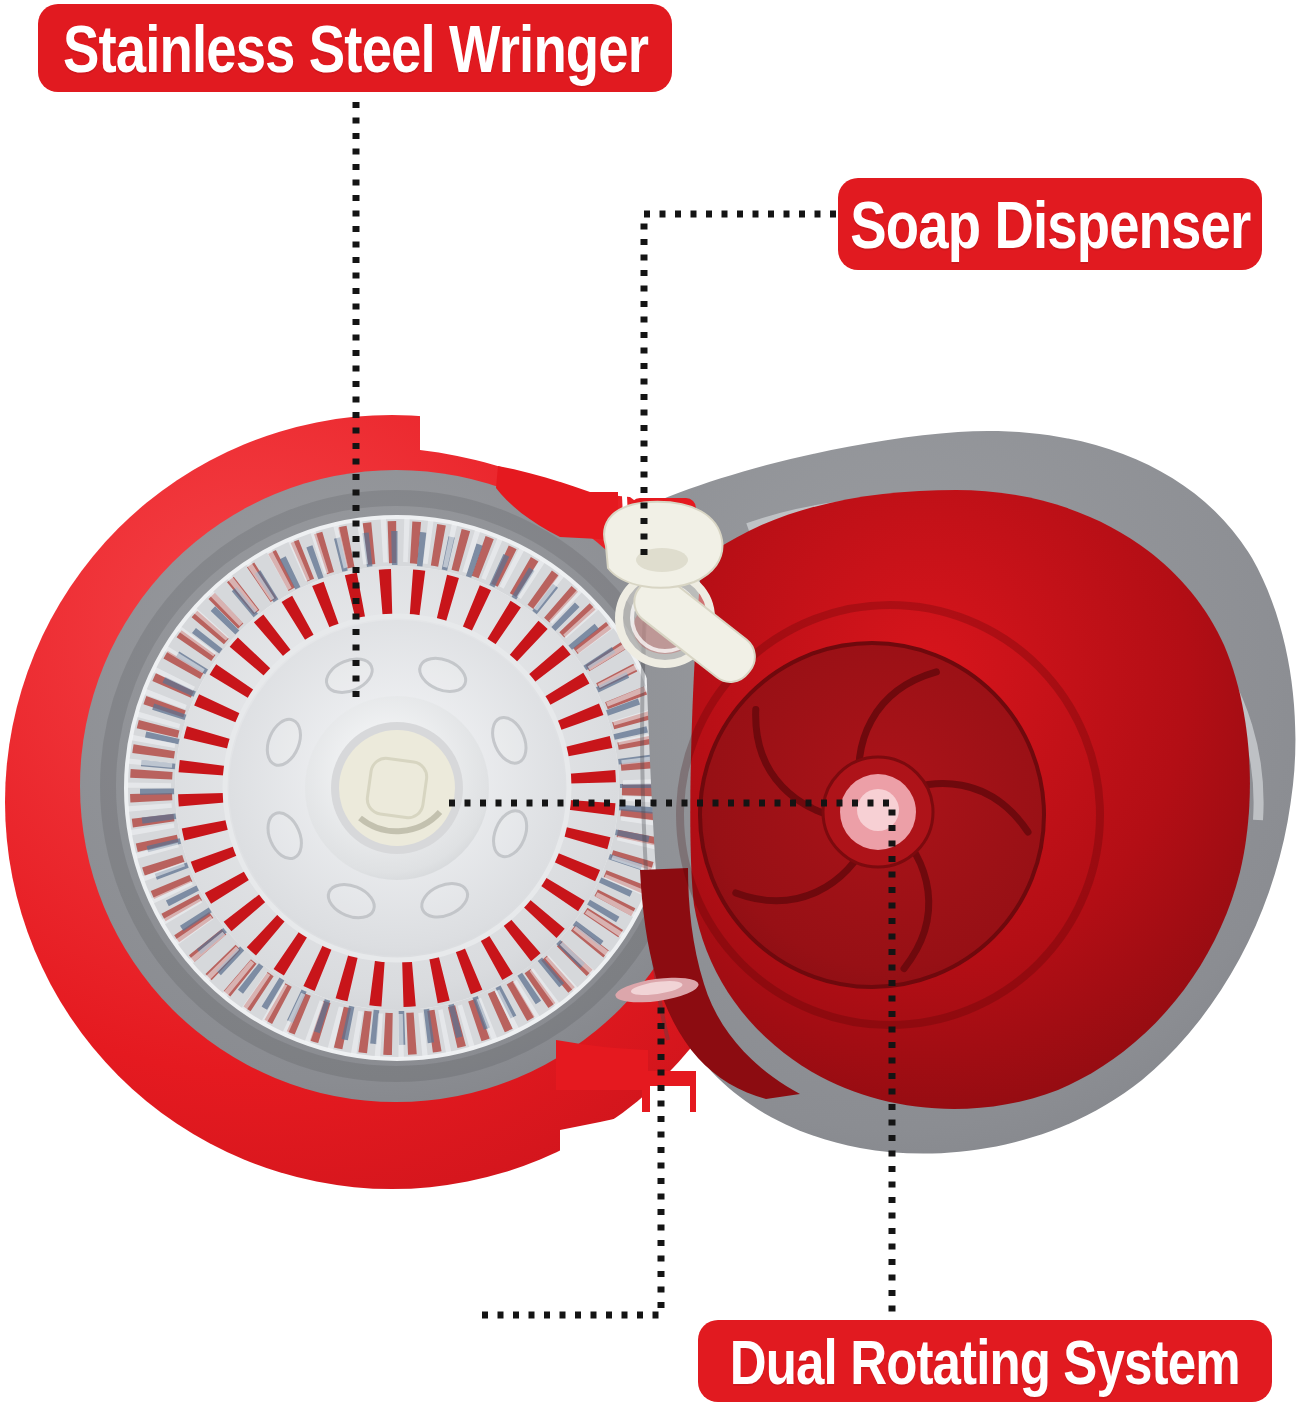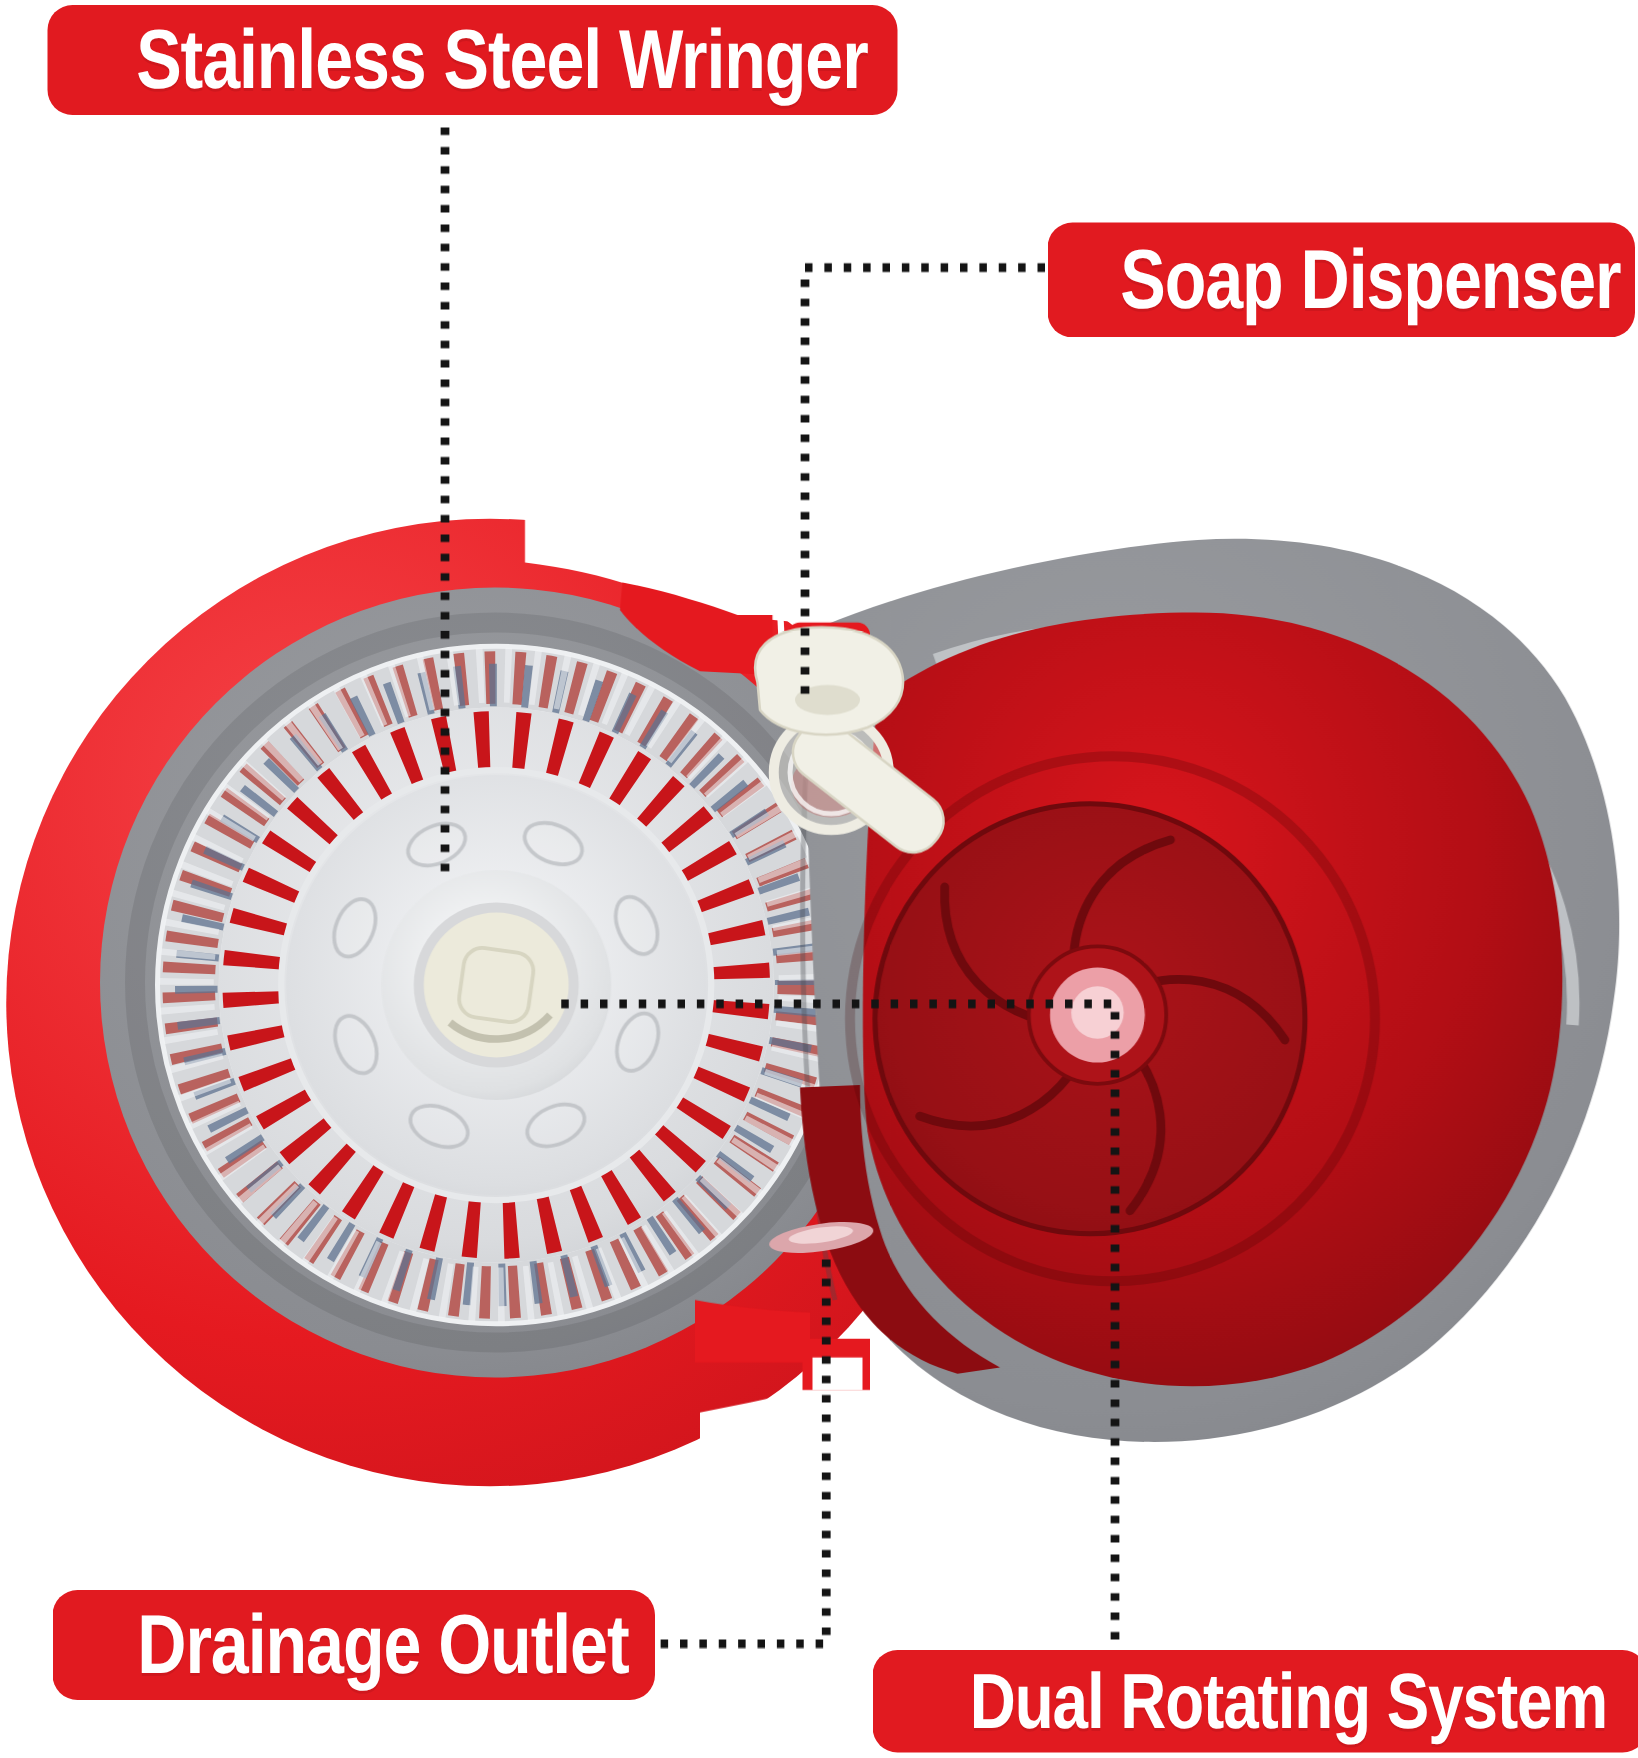--- a/index.html
+++ b/index.html
@@ -13,21 +13,20 @@
   #scene{position:absolute;left:0;top:0;}
   .callout{
     position:absolute;
     display:flex;align-items:center;justify-content:center;
     background:var(--label-bg,#e11a20);
     color:var(--label-text,#ffffff);
     border-radius:20px;
     font-weight:bold;
     white-space:nowrap;
     z-index:5;
-    padding-left:46px;
   }
   .callout .txt{
     display:inline-block;
     transform:scale(0.88,1.08);
     letter-spacing:-1px;
     text-shadow:0 2px 0 rgba(0,0,0,0.08);
   }
   #label-wringer  {left:38px;  top:4px;    width:634px; height:88px; font-size:62px;}
   #label-soap     {left:838px; top:178px;  width:424px; height:92px; font-size:62px;}
   #label-drainage {left:42px;  top:1272px; width:436px; height:88px; font-size:62px;}
@@ -228,20 +227,17 @@
       <polyline class="leader" points="482,1315 661,1315 661,1006"></polyline>
     </g>
   </svg>
 
   <div class="callout" id="label-wringer">
     <span class="txt">Stainless Steel Wringer</span>
   </div>
   <div class="callout" id="label-soap">
     <span class="txt">Soap Dispenser</span>
   </div>
-  <div class="callout" id="label-drainage">
-    <span class="txt">Drainage Outlet</span>
-  </div>
   <div class="callout" id="label-rotating">
     <span class="txt">Dual Rotating System</span>
   </div>
 
 </div>
 
 </body></html>

